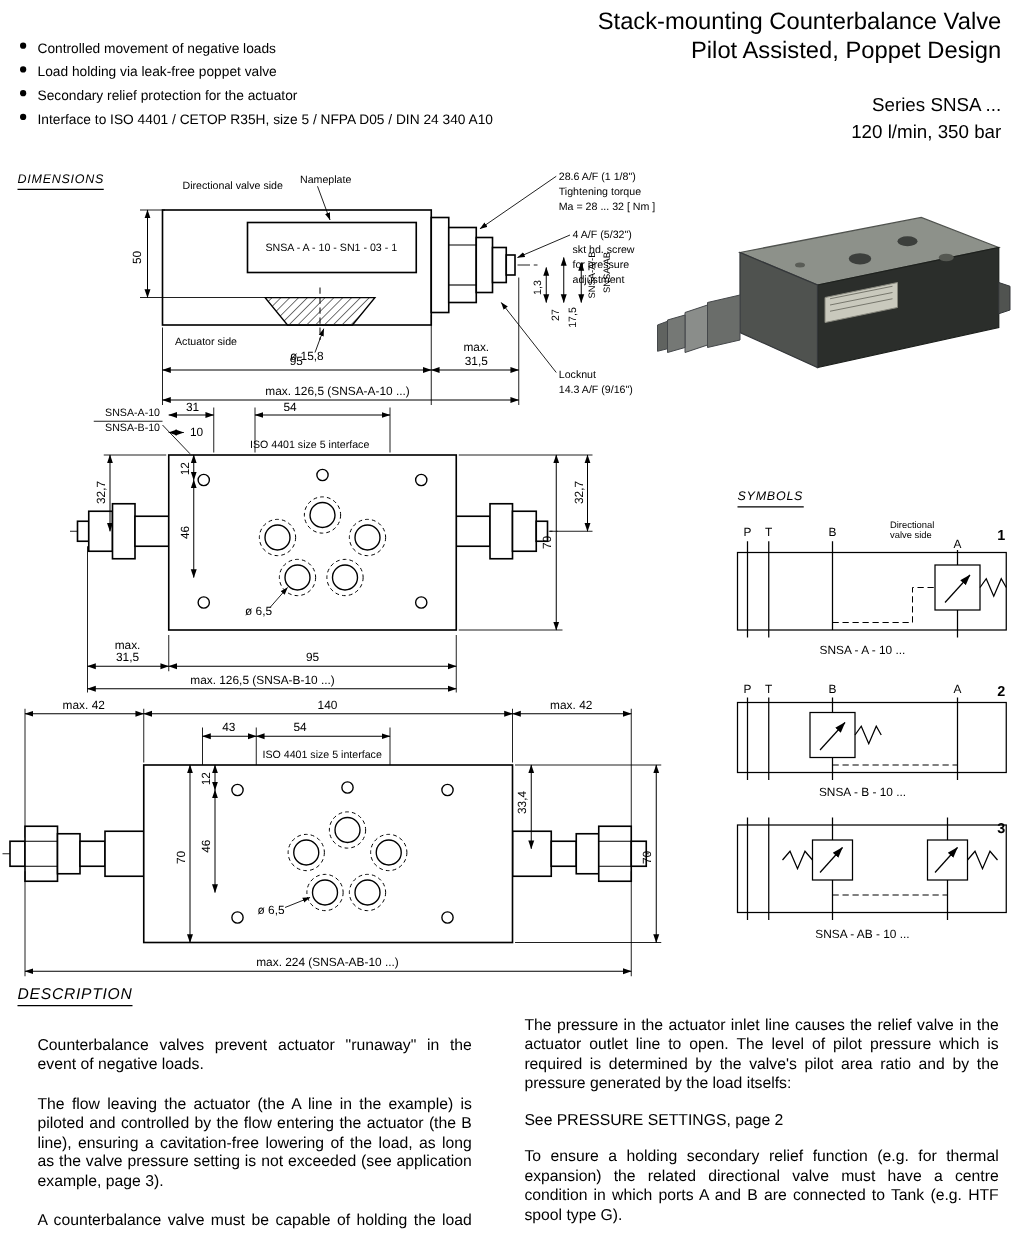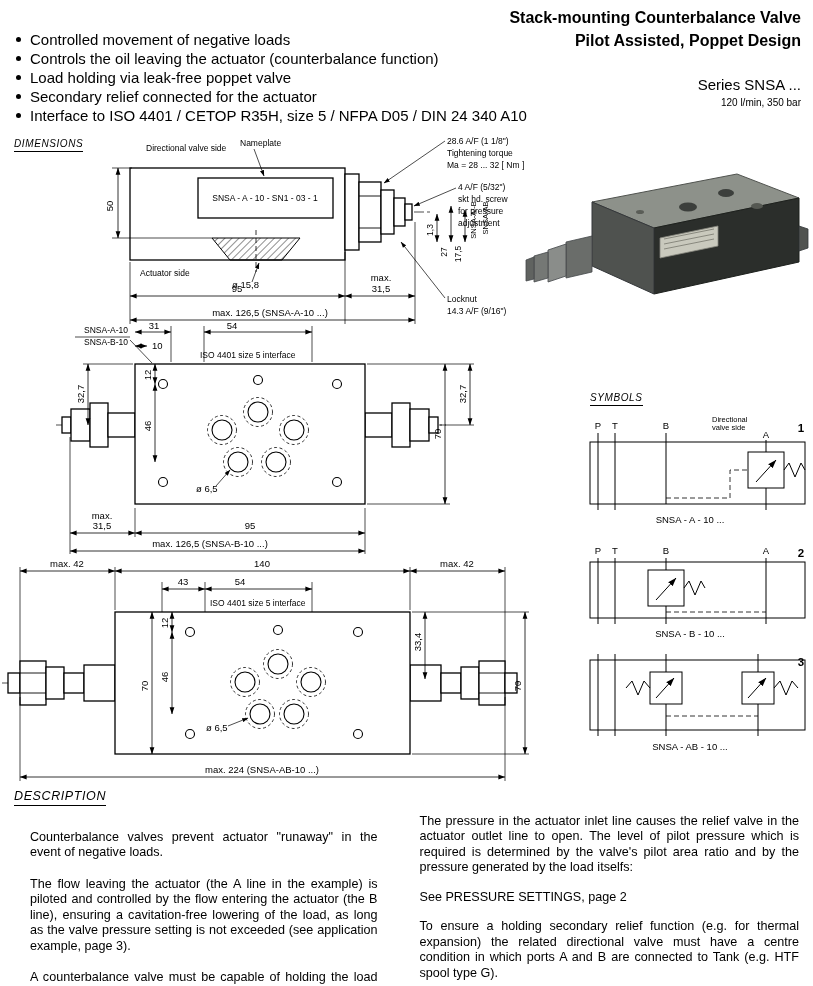--- a/index.html
+++ b/index.html
@@ -1,24 +1,24 @@
 <!DOCTYPE html>
 <html><head>
 <meta charset="utf-8">
 <style>
   html,body{margin:0;padding:0;background:#fff;}
   .page{position:relative;width:813px;height:986px;background:#fff;overflow:hidden;
         font-family:"Liberation Sans",sans-serif;color:#000;}
   
   .title-block{position:absolute;top:6px;right:12px;text-align:right;}
-  .title{font-size:16px;font-weight:bold;line-height:23px;}
+  .title{font-size:19px;font-weight:normal;line-height:23px;}
   .series{font-size:15px;margin-top:24px;}
-  .rating{font-size:10px;margin-top:4px;}
+  .rating{font-size:15px;margin-top:4px;}
   .bullets{position:absolute;left:16px;top:30px;margin:0;padding:0;list-style:none;width:480px;}
-  .bullets li{font-size:15px;line-height:19px;white-space:nowrap;}
+  .bullets li{font-size:11px;line-height:19px;white-space:nowrap;}
   .dot{display:inline-block;width:5px;height:5px;border-radius:50%;background:#000;
        margin-right:9px;vertical-align:3px;}
   
   .sec-heading{position:absolute;font-size:10px;letter-spacing:.6px;
                padding-bottom:2px;border-bottom:1.2px solid #000;font-style:italic;}
   
   .drawing-svg{position:absolute;left:0;top:130px;}
   svg text{font-family:"Liberation Sans",sans-serif;fill:#000;}
   .f7{font-size:7.5px;} .f8{font-size:8.5px;} .f9{font-size:9.5px;} .f11{font-size:11.5px;} .b{font-weight:bold;}
   .ta-m{text-anchor:middle;} .ta-e{text-anchor:end;}
@@ -47,23 +47,22 @@
 
   <div class="title-block">
     <div class="title">Stack-mounting Counterbalance Valve</div>
     <div class="title">Pilot Assisted, Poppet Design</div>
     <div class="series">Series SNSA ...</div>
     <div class="rating">120 l/min,  350 bar</div>
   </div>
 
   <ul class="bullets">
     <li><span class="dot"></span><span>Controlled movement of negative loads</span></li>
-    <li><span class="dot"></span><span>Controls the oil leaving the actuator (counterbalance function)</span></li>
     <li><span class="dot"></span><span>Load holding via leak-free poppet valve</span></li>
-    <li><span class="dot"></span><span>Secondary relief connected for the actuator</span></li>
+    <li><span class="dot"></span><span>Secondary relief protection for the actuator</span></li>
     <li><span class="dot"></span><span>Interface to ISO 4401 / CETOP R35H, size 5 / NFPA D05 / DIN 24 340 A10</span></li>
   </ul>
 
   <div class="sec-heading" style="top:138px;left:14px">DIMENSIONS</div>
   <div class="sec-heading" style="top:392px;left:590px">SYMBOLS</div>
 
   <svg class="drawing-svg" width="813" height="656" viewBox="0 0 813 656">
     <defs>
       <marker id="ar" viewBox="0 0 10 8" refX="9.5" refY="4" markerWidth="9" markerHeight="7" orient="auto-start-reverse">
         <path d="M0,0.6 L10,4 L0,7.4 Z" fill="#000"></path>

